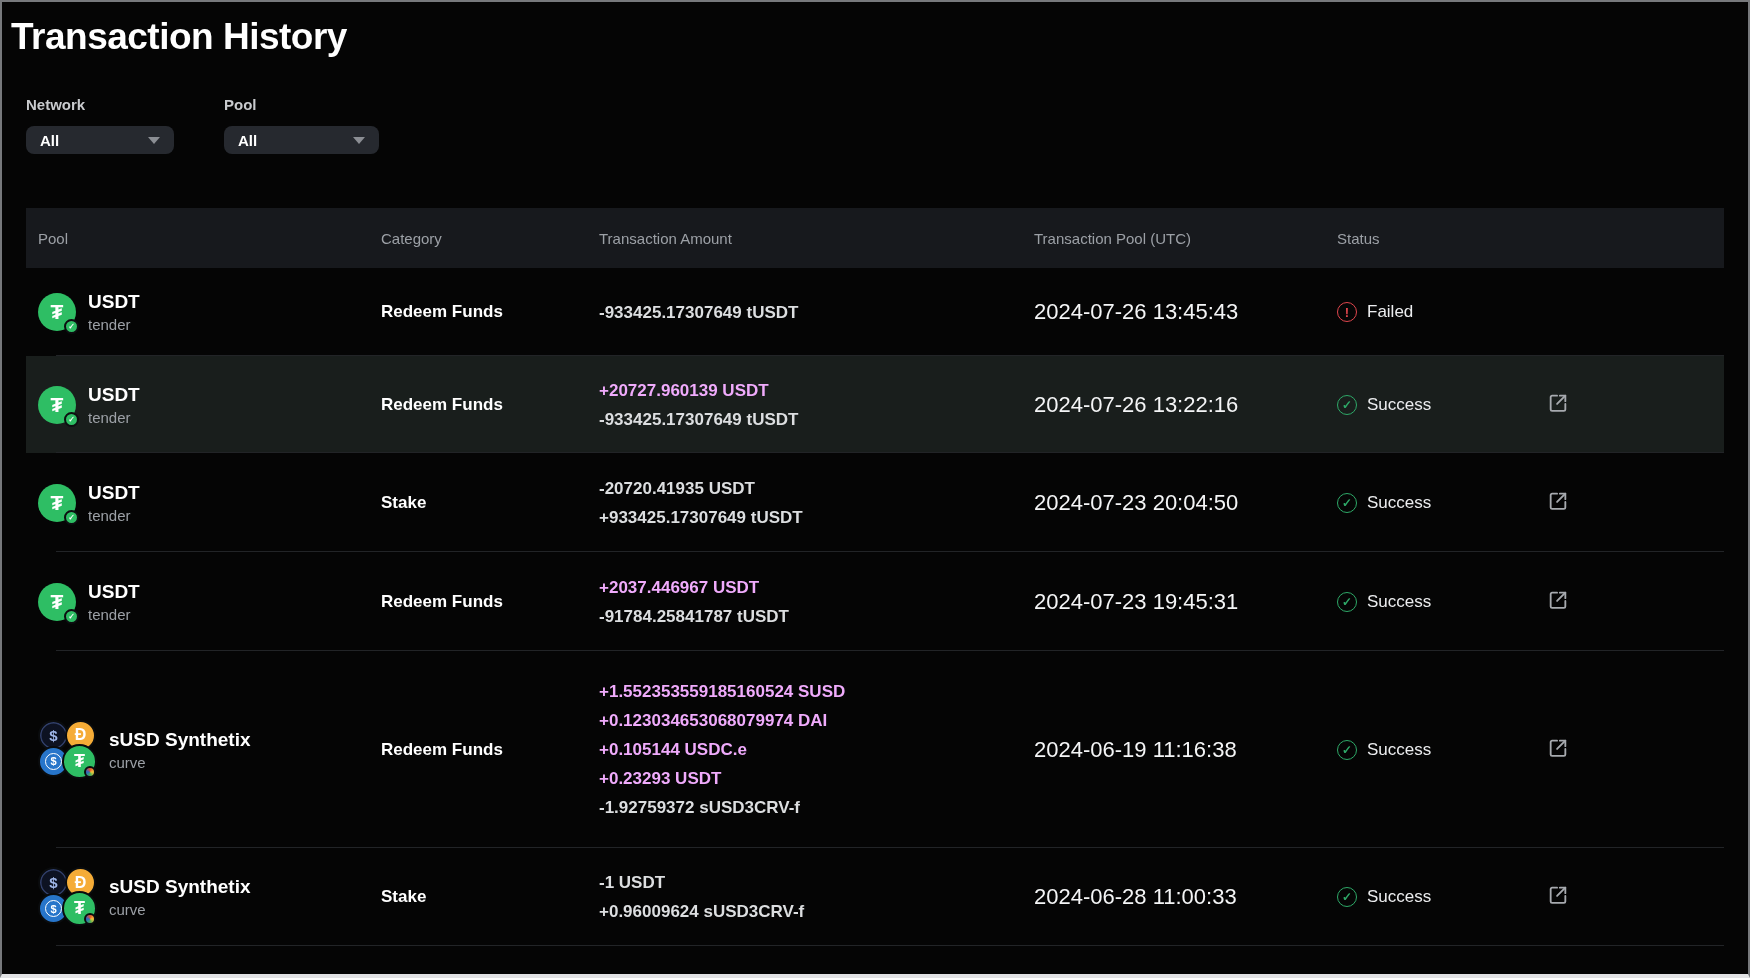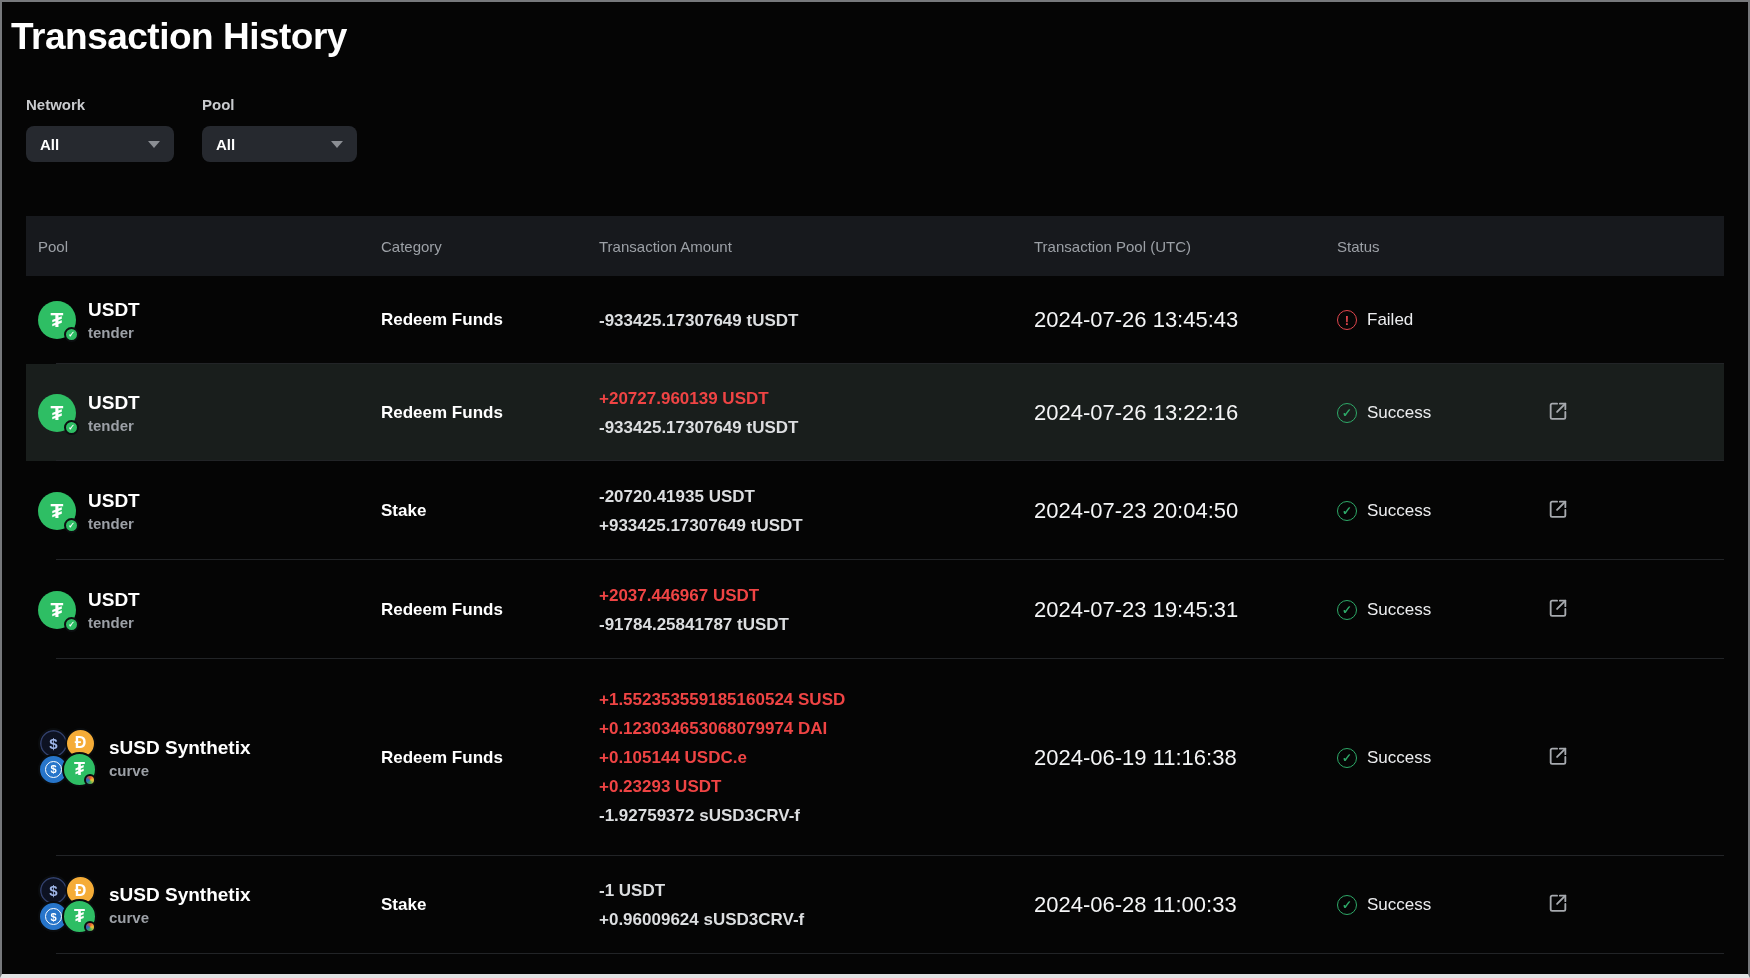--- a/index.html
+++ b/index.html
@@ -8,25 +8,25 @@
     width:1750px; height:978px; overflow:hidden;
     background:#050505; color:#F2F3F5;
     font-family:"Liberation Sans", sans-serif;
     border:2px solid #77797c; border-bottom:4px solid #e2e3e5;
   }
   .page-title {
     font-size:37px; font-weight:800; letter-spacing:-0.5px;
     margin:14px 0 0 9px; color:#ffffff;
   }
   
-  .filters { display:flex; gap:28px; margin:38px 0 0 24px; }
+  .filters { display:flex; gap:50px; margin:38px 0 0 24px; }
   .filter-label { font-size:15px; font-weight:700; color:#c9cbce; margin-bottom:13px; }
   .select {
     display:flex; align-items:center; justify-content:space-between;
-    height:36px; padding:0 14px; background:#26292F; border-radius:8px;
+    height:28px; padding:0 14px; background:#26292F; border-radius:8px;
     font-size:15px; font-weight:700; color:#fff; cursor:pointer; border:none;
   }
   .select.network { width:148px; }
   .select.pool { width:155px; }
   .caret {
     width:0; height:0;
     border-left:6px solid transparent; border-right:6px solid transparent;
     border-top:7px solid #8b8e94;
   }
   
@@ -49,21 +49,21 @@
   .tbody .row:nth-child(1){ height:88px; }
   .tbody .row:nth-child(2){ height:97px; }
   .tbody .row:nth-child(3){ height:99px; }
   .tbody .row:nth-child(4){ height:99px; }
   .tbody .row:nth-child(5){ height:197px; }
   .tbody .row:nth-child(6){ height:98px; }
   
   .pool-cell { display:flex; align-items:center; gap:12px; padding-left:12px; }
   .pool-text { display:flex; flex-direction:column; }
   .pool-name { font-size:19px; font-weight:700; color:#fff; }
-  .pool-sub { font-size:15px; color:#9CA0A6; margin-top:3px;font-weight:bold; }
+  .pool-sub { font-size:15px; color:#9CA0A6; margin-top:3px; }
   .coin {
     position:relative; width:38px; height:38px; border-radius:50%;
     display:flex; align-items:center; justify-content:center; flex:none;
     background:#2EBE64; color:#fff; font-size:21px; font-weight:700;
   }
   .badge {
     position:absolute; right:-3px; bottom:-3px; width:15px; height:15px;
     border-radius:50%; background:#2EBE64; border:2px solid #0d0f11;
     color:#fff; font-size:8px; display:flex; align-items:center; justify-content:center;
   }
@@ -82,21 +82,21 @@
   .c.usdt2 { left:24px; top:24px; width:35px; height:35px; background:#2EBE64;
              color:#fff; font-size:18px; z-index:4; }
   .mini-badge {
     position:absolute; right:-1px; bottom:-1px; width:12px; height:12px; border-radius:50%;
     background:conic-gradient(#e4502f,#f4c63c,#3fae57,#2d63c8,#e4502f);
     border:2px solid #0a0c0e;
   }
   
   .category-cell { font-size:17px; font-weight:700; color:#fff; }
   .amount-line { font-size:17px; font-weight:700; line-height:29px; color:#DCDEE0; }
-  .amount-line.green { color:#ef4444; }
+  .amount-line.green { color:#f0abfc; }
   .time-cell { font-size:22px; font-weight:400; color:#F4F5F6; }
   .status-cell { display:flex; align-items:center; gap:10px; font-size:17px;
                  font-weight:500; color:#ECEDEF; }
   .status-icon {
     width:20px; height:20px; border-radius:50%; border:1.7px solid; flex:none;
     display:flex; align-items:center; justify-content:center;
     font-size:12px; font-weight:700;
   }
   .status-icon.success { border-color:#2EA968; color:#2EA968; }
   .status-icon.failed  { border-color:#E0464D; color:#E0464D; font-size:13px; }

